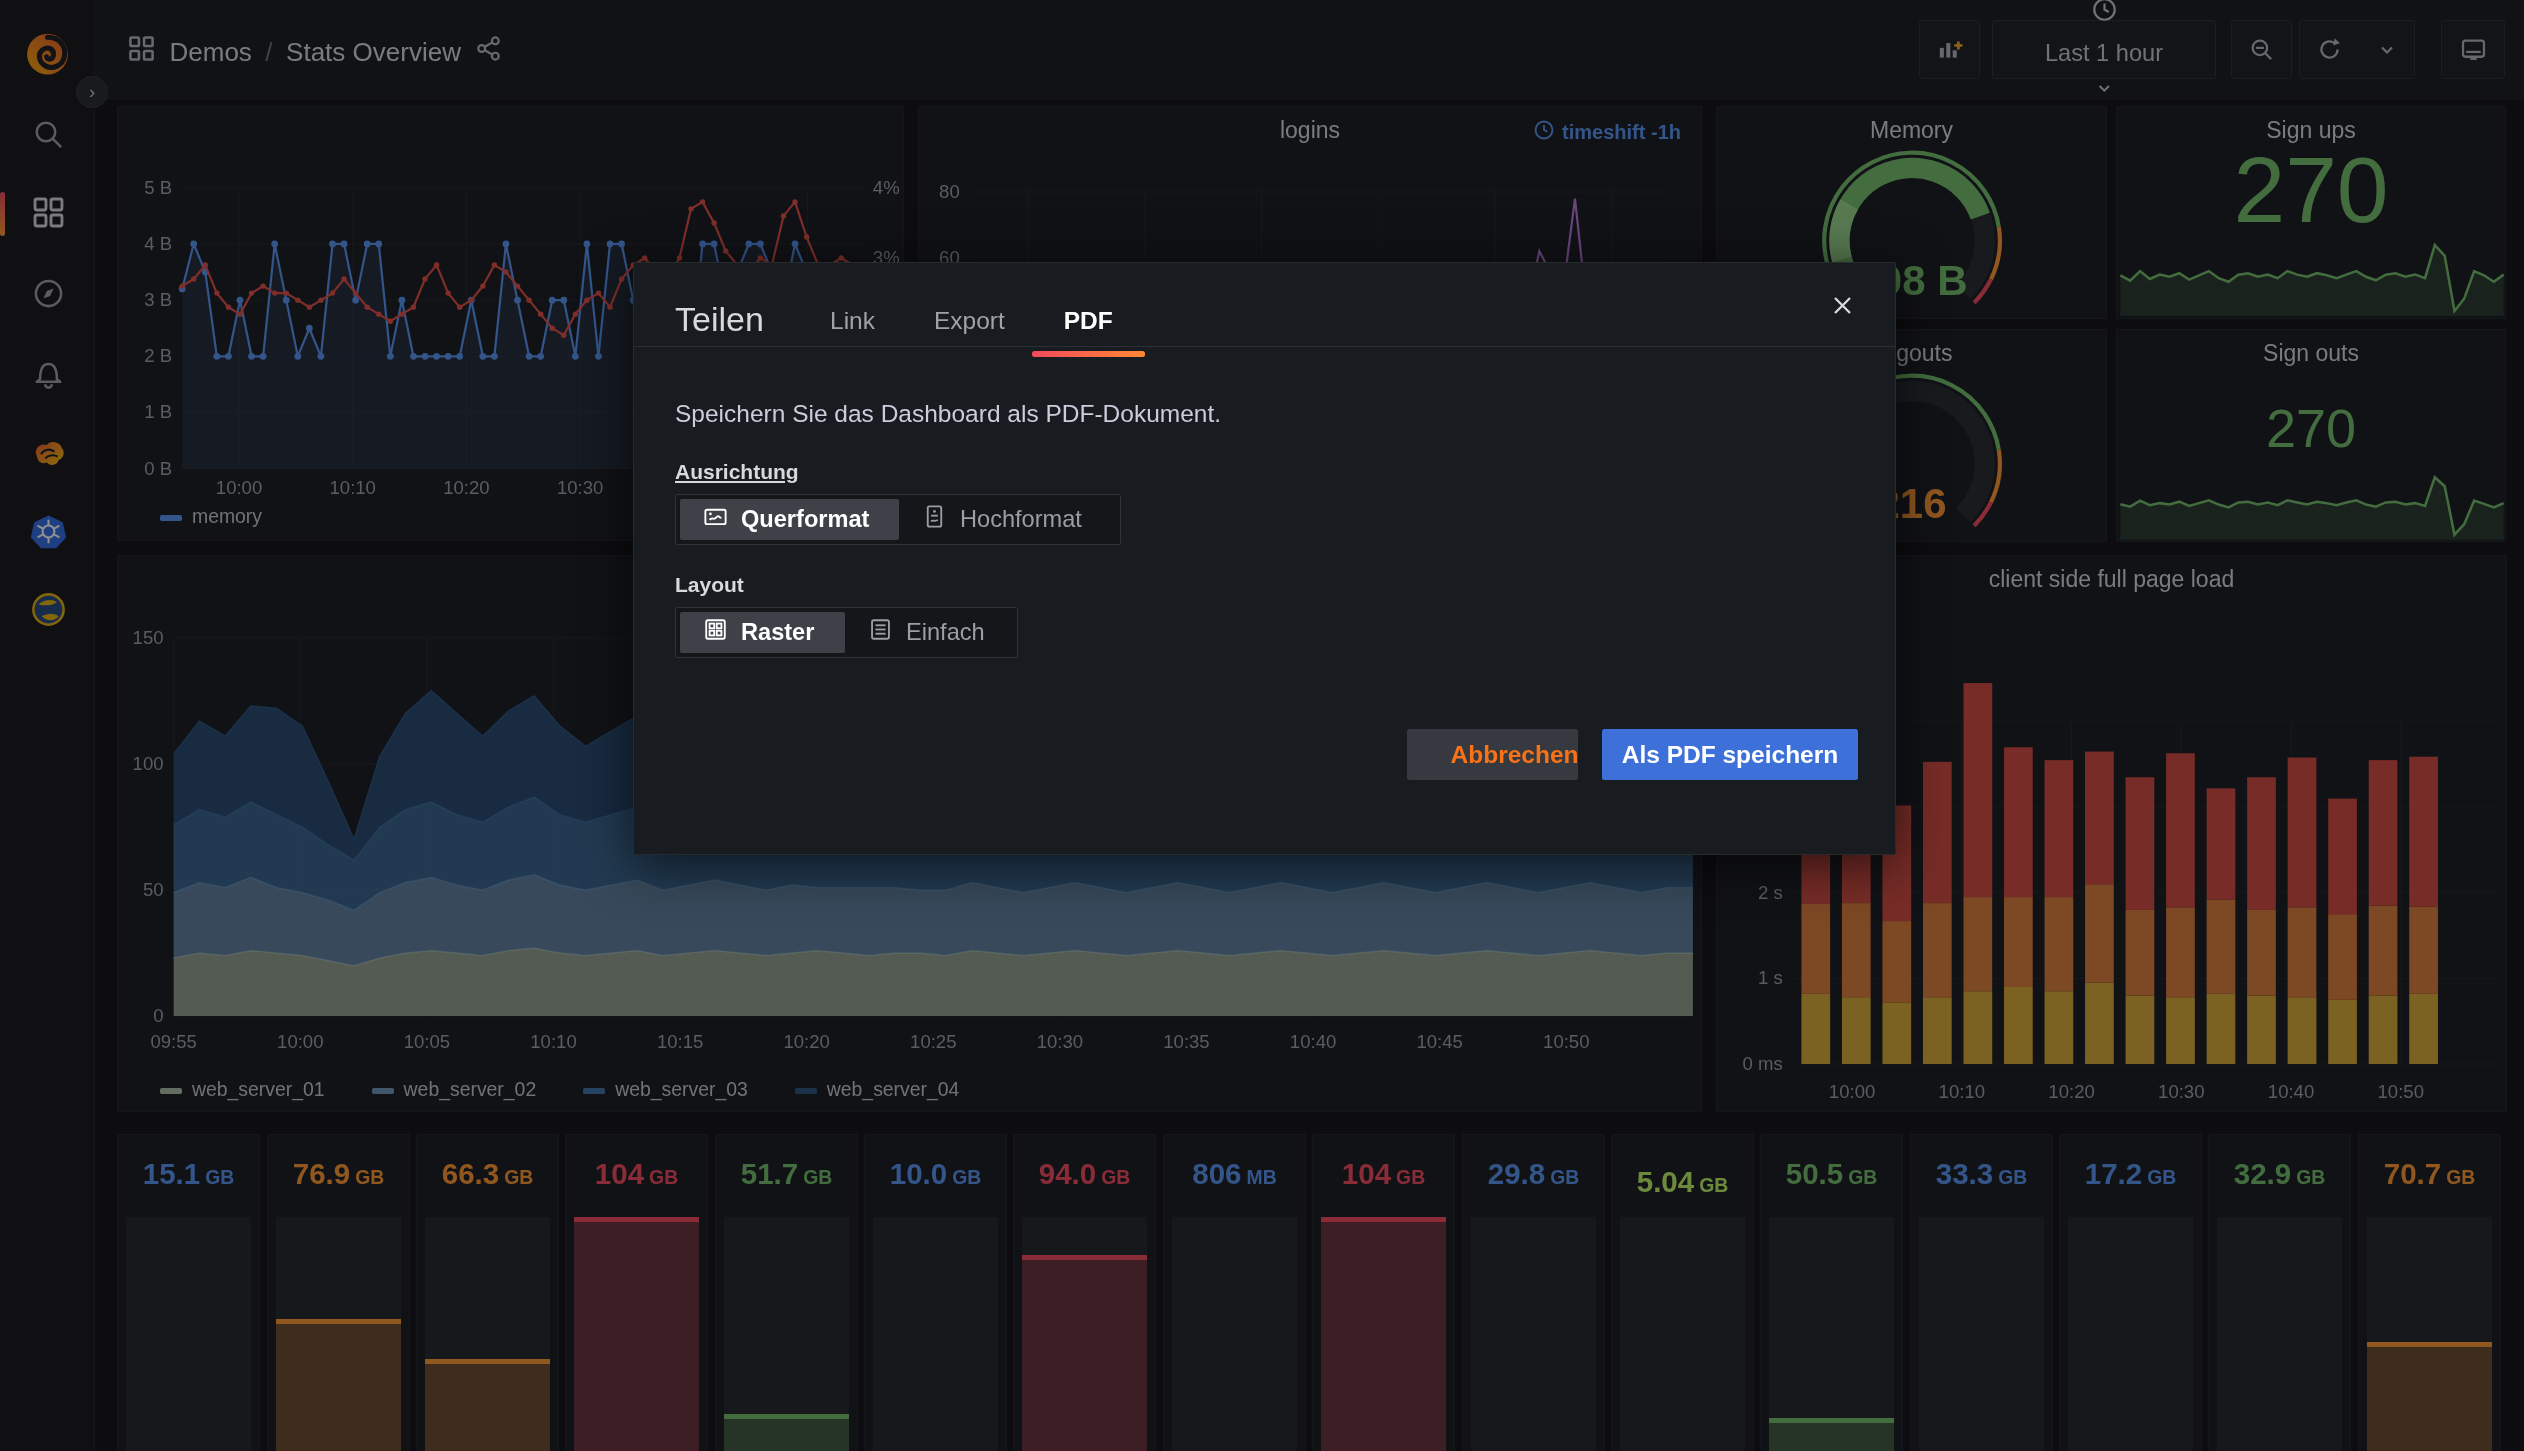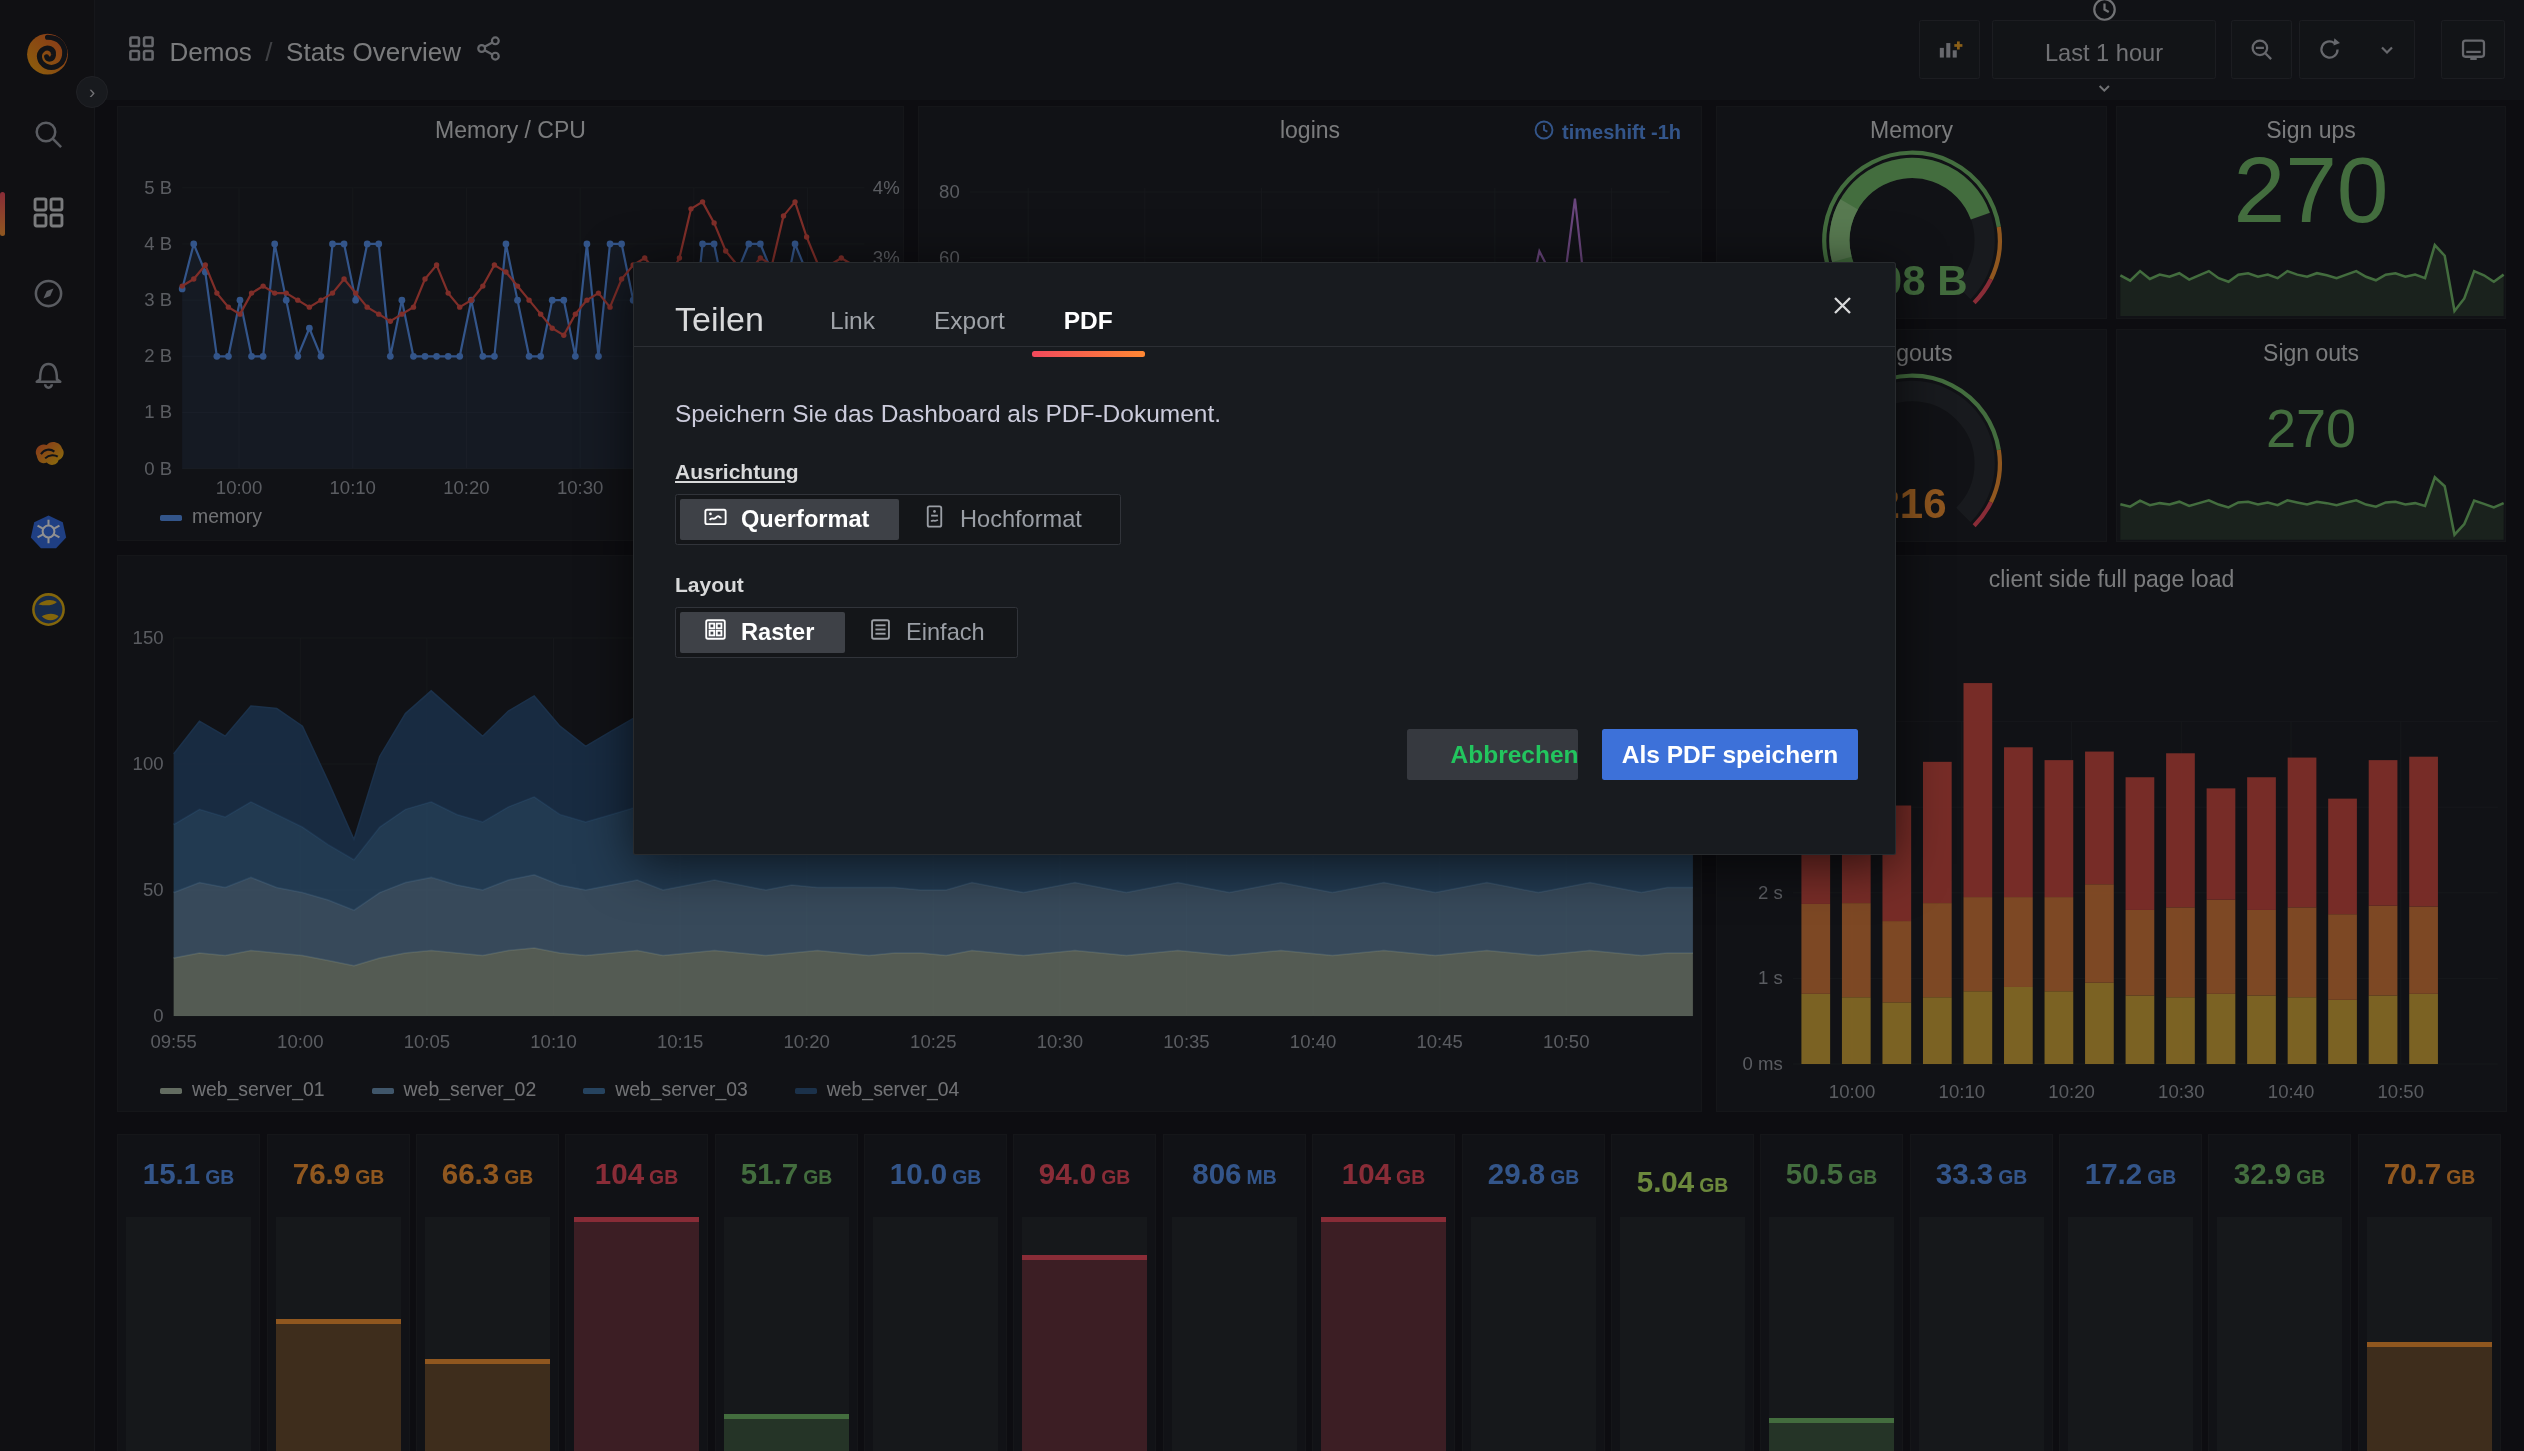--- a/index.html
+++ b/index.html
@@ -71,21 +71,21 @@
   #modal-desc { position:absolute; left:41px; top:137px; font-size:24.5px; color:#ccccdc; }
   .field-label { position:absolute; left:41px; font-size:21px; font-weight:700; color:#d8d9da; }
   .radio-group { position:absolute; left:41px; height:51px; border:0.8px solid #31343a; border-radius:2.5px;
                  background:#141619; display:flex; align-items:stretch; padding:4.2px; }
   .radio-opt { display:flex; align-items:center; gap:11.8px; padding:0 22px; border-radius:2px;
                color:#9a9ea5; font-size:23.6px; }
   .radio-opt svg { width:27px; height:27px; }
   .radio-opt.selected { background:#3e4147; color:#fff; font-weight:700; }
   .btn { position:absolute; height:51px; border-radius:2.5px; display:flex; align-items:center;
          justify-content:center; font-size:24.5px; font-weight:600; }
-  #btn-cancel { left:773px; top:466px; width:171px; background:#36393f; color:#22c55e;padding-left:44px; }
+  #btn-cancel { left:773px; top:466px; width:171px; background:#36393f; color:#f97316;padding-left:44px; }
   #btn-save { left:968px; top:466px; width:256px; background:#3d71d9; color:#fff; }
 </style>
 </head>
 <body>
 
 <div id="stage">
 
   <nav id="sidebar">
     <div class="side-icon" style="top:27px;width:51px;height:51px;left:22px;">
       <svg viewBox="0 0 60 60">
@@ -234,21 +234,20 @@
     <div class="nav-right" style="right:20px;width:64px;">
       <svg viewBox="0 0 36 36" fill="none" stroke="currentColor" stroke-width="2.8">
         <rect x="5" y="7" width="26" height="20" rx="3"></rect>
           <line x1="9" y1="21" x2="27" y2="21"></line>
           <rect x="14" y="27" width="8" height="4" fill="currentColor" stroke="none"></rect>
       </svg>
     </div>
   </header>
 
   <section class="panel" style="left:117px;top:106px;width:787px;height:435px;">
-    <div class="panel-title">Memory / CPU</div>
     <svg id="cv-memcpu" width="787" height="393" style="position:absolute;top:42px;" viewBox="0 0 933 466">
         <line x1="76" y1="379" x2="885" y2="379" stroke="#24262b"></line>
         <text x="64" y="386" text-anchor="end" class="axis-text">0 B</text>
         <line x1="76" y1="312.4" x2="885" y2="312.4" stroke="#24262b"></line>
         <text x="64" y="319.4" text-anchor="end" class="axis-text">1 B</text>
         <line x1="76" y1="245.8" x2="885" y2="245.8" stroke="#24262b"></line>
         <text x="64" y="252.8" text-anchor="end" class="axis-text">2 B</text>
         <line x1="76" y1="179.2" x2="885" y2="179.2" stroke="#24262b"></line>
         <text x="64" y="186.2" text-anchor="end" class="axis-text">3 B</text>
         <line x1="76" y1="112.60000000000002" x2="885" y2="112.60000000000002" stroke="#24262b"></line>

